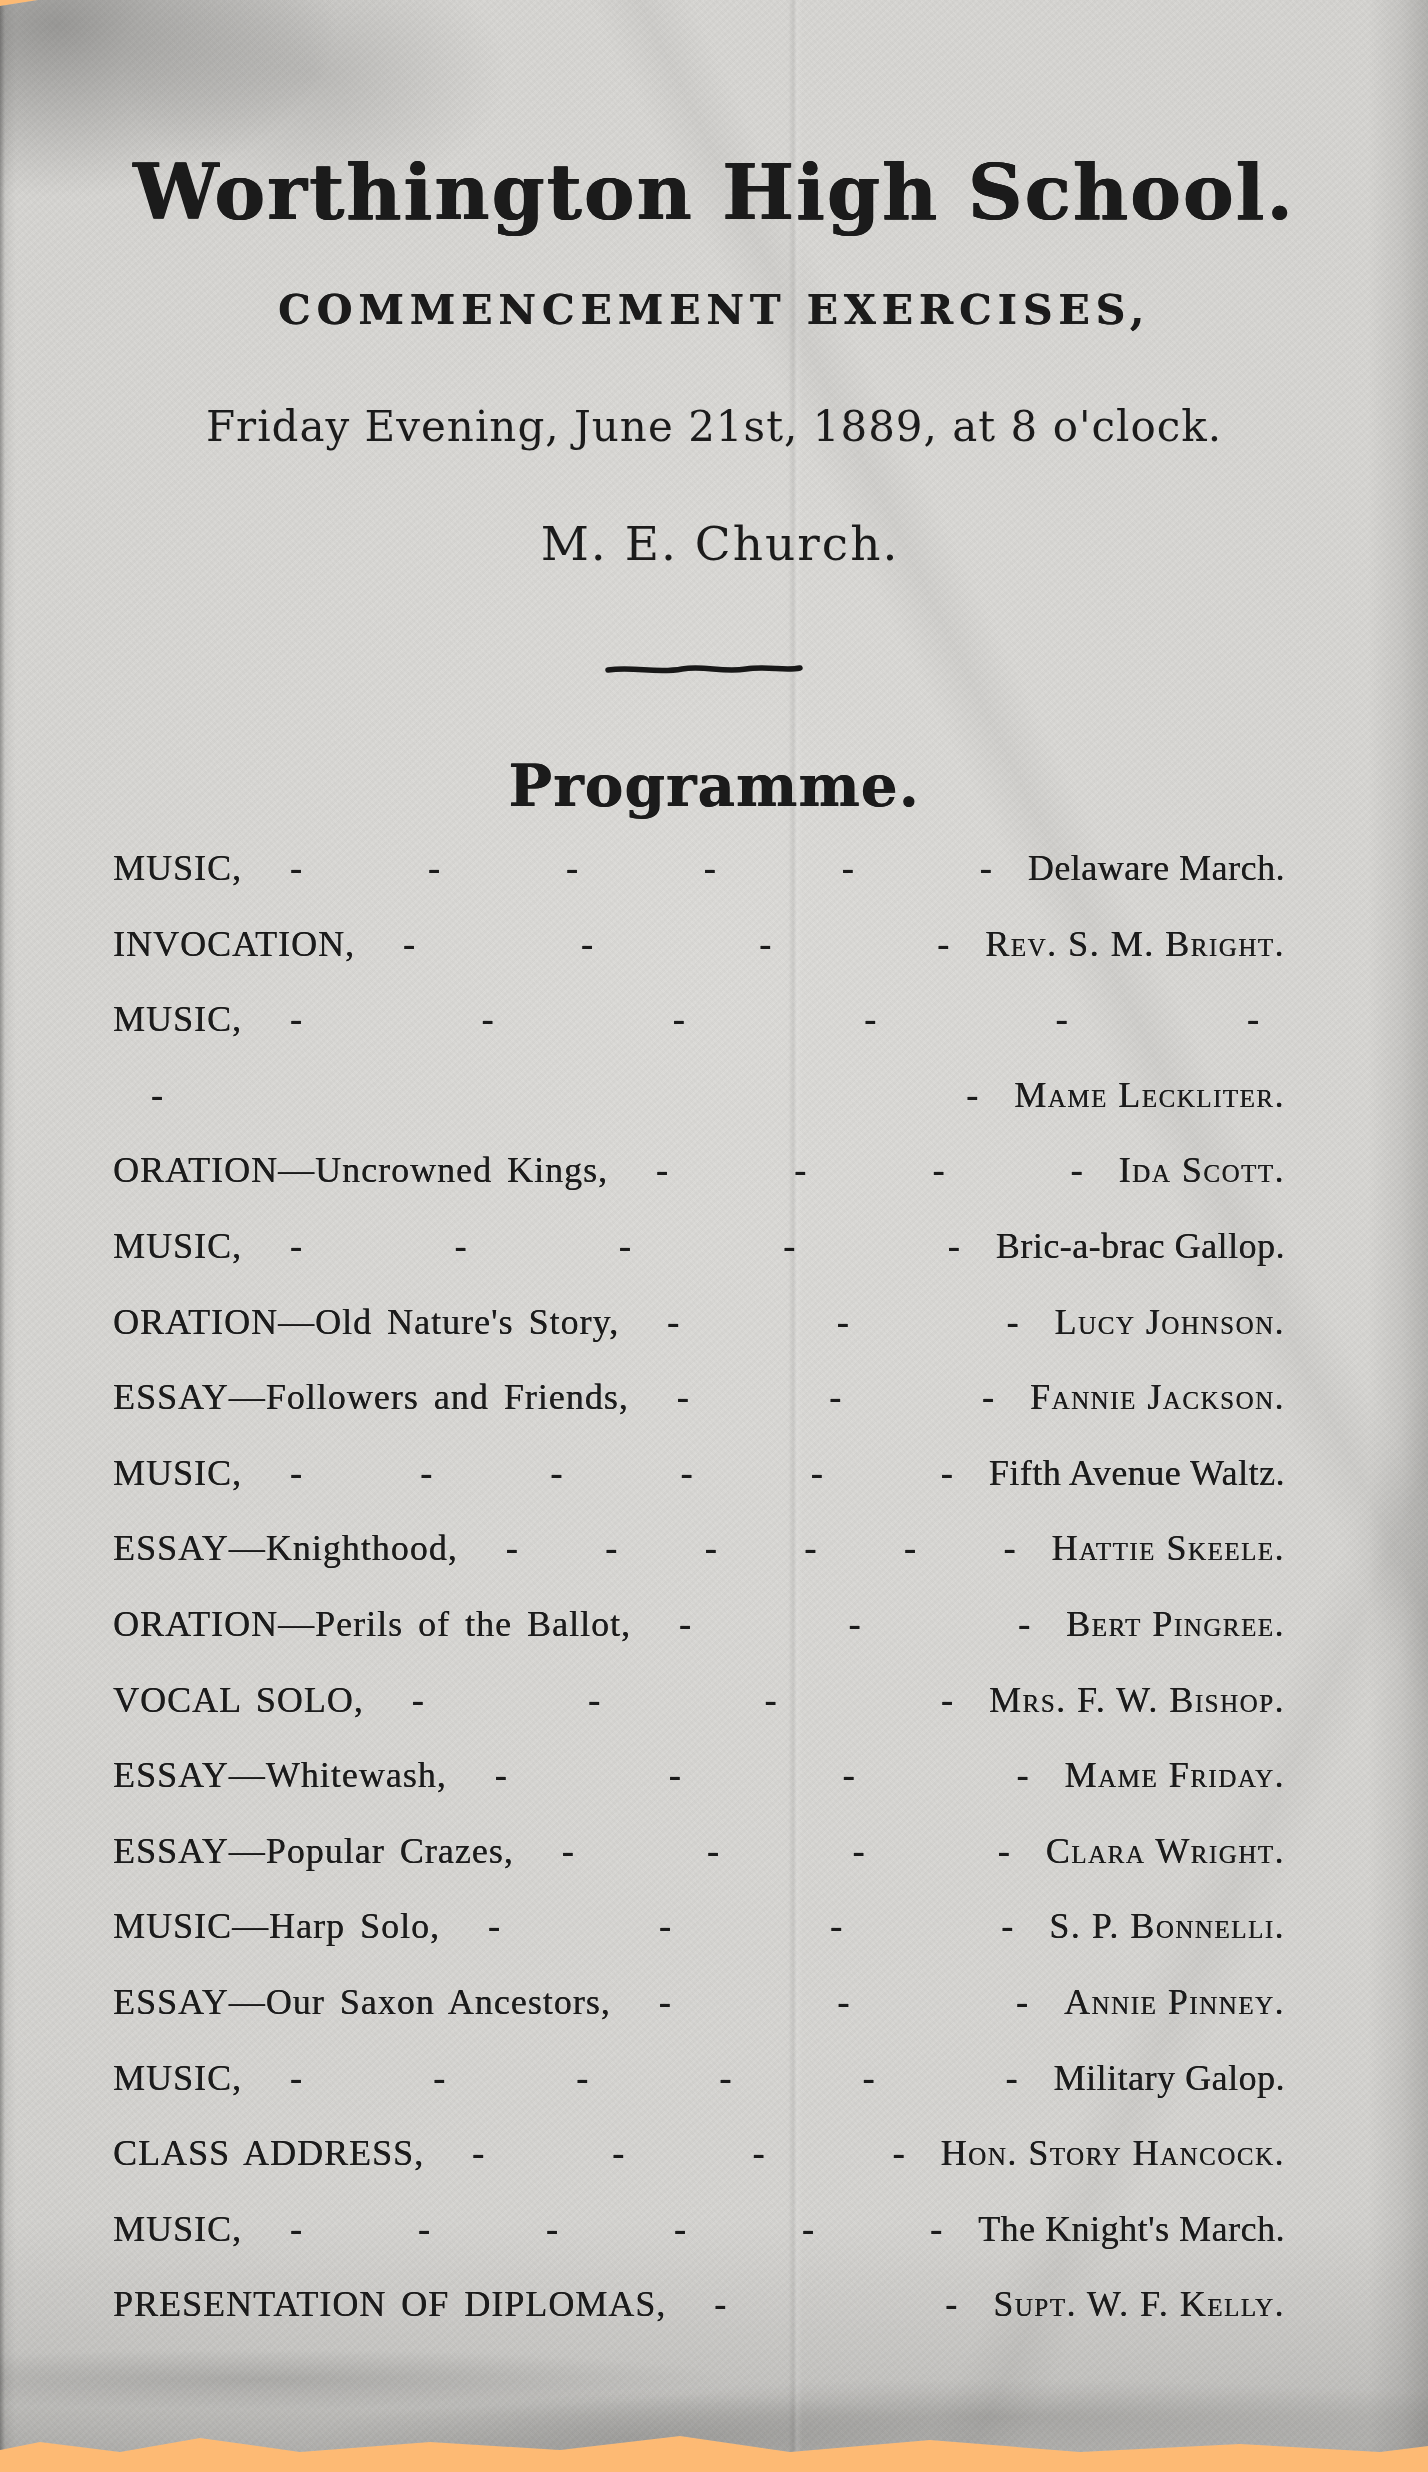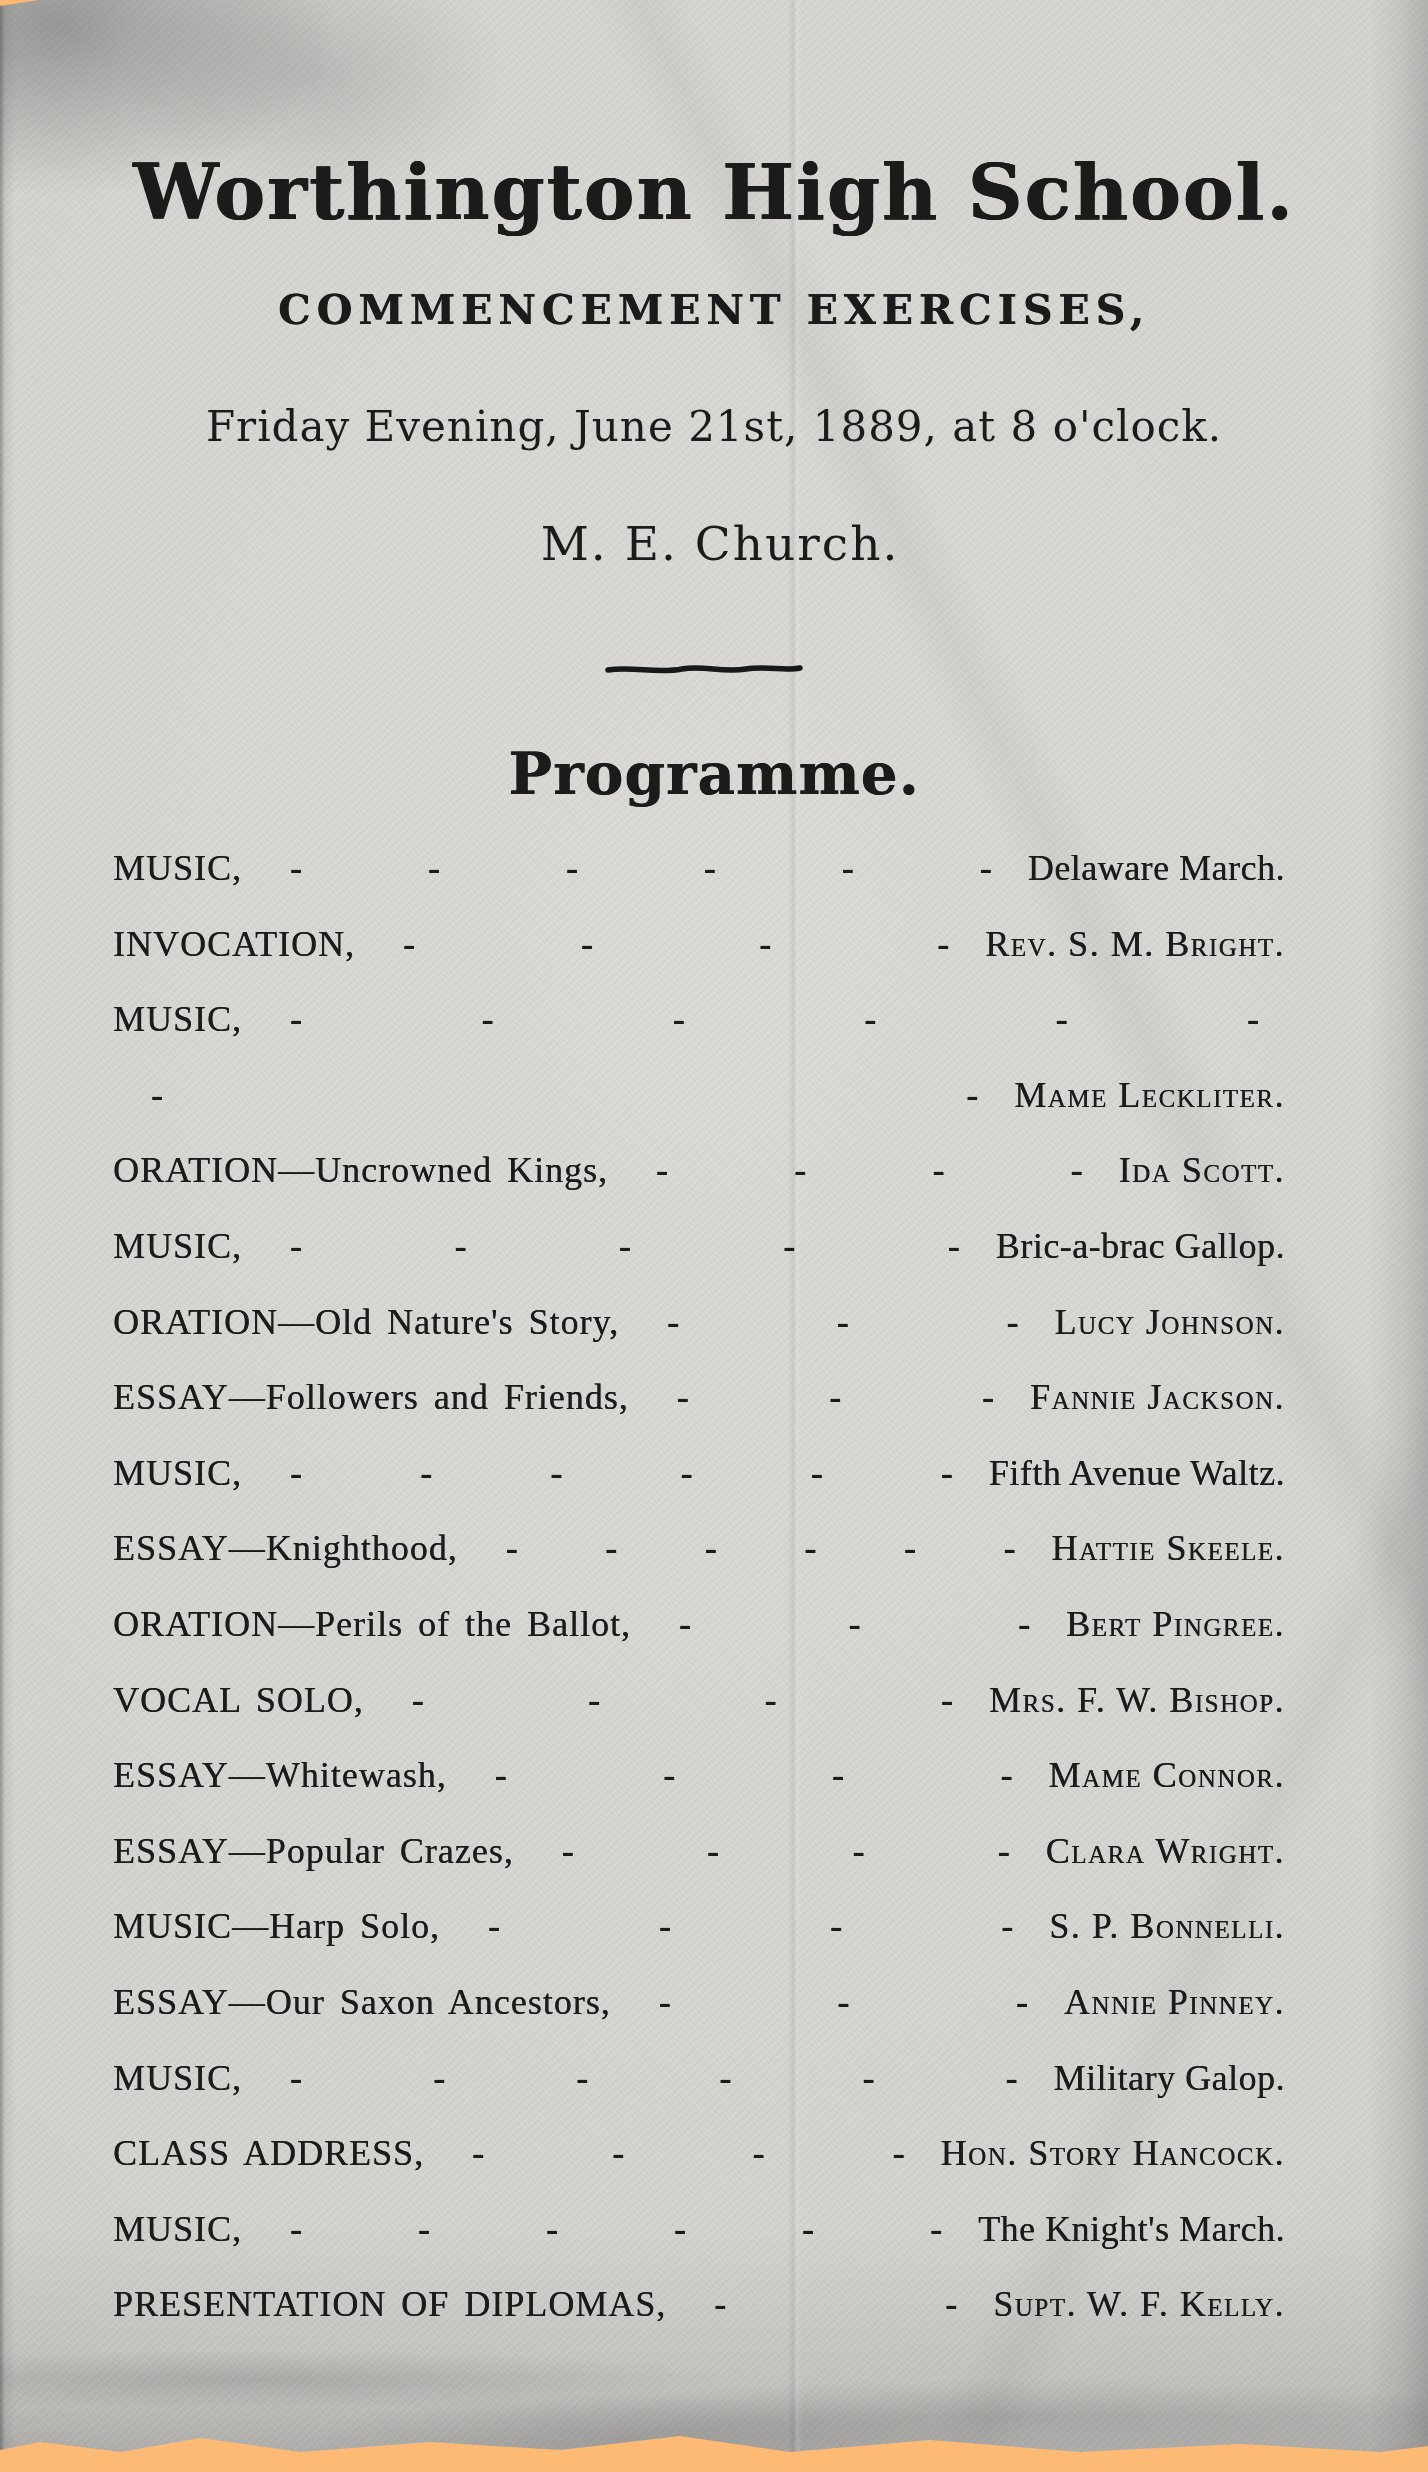--- a/index.html
+++ b/index.html
@@ -102,21 +102,21 @@
   }
   .divider {
     position: absolute;
     left: 604px;
     top: 660px;
   }
   .programme-heading {
     position: absolute;
     left: 0; right: 0;
     top: 740px;
-    margin: 0;
+    margin: 12px;
     text-align: center;
     font-family: "DejaVu Serif", serif;
     font-weight: 700;
     font-size: 58px;
     letter-spacing: 1px;
     text-shadow: 0.5px 0 0 currentColor;
   }
 
   .program {
     position: absolute;
@@ -244,21 +244,21 @@
 
       <div class="row">
         <span class="left">VOCAL SOLO,</span>
         <span class="dashes">- - - -</span>
         <span class="right" data-style="smallcaps">Mrs. F. W. Bishop.</span>
       </div>
 
       <div class="row">
         <span class="left">ESSAY—Whitewash,</span>
         <span class="dashes">- - - -</span>
-        <span class="right" data-style="smallcaps">Mame Connor.</span>
+        <span class="right" data-style="smallcaps">Mame Friday.</span>
       </div>
 
       <div class="row">
         <span class="left">ESSAY—Popular Crazes,</span>
         <span class="dashes">- - - -</span>
         <span class="right" data-style="smallcaps">Clara Wright.</span>
       </div>
 
       <div class="row">
         <span class="left">MUSIC—Harp Solo,</span>

